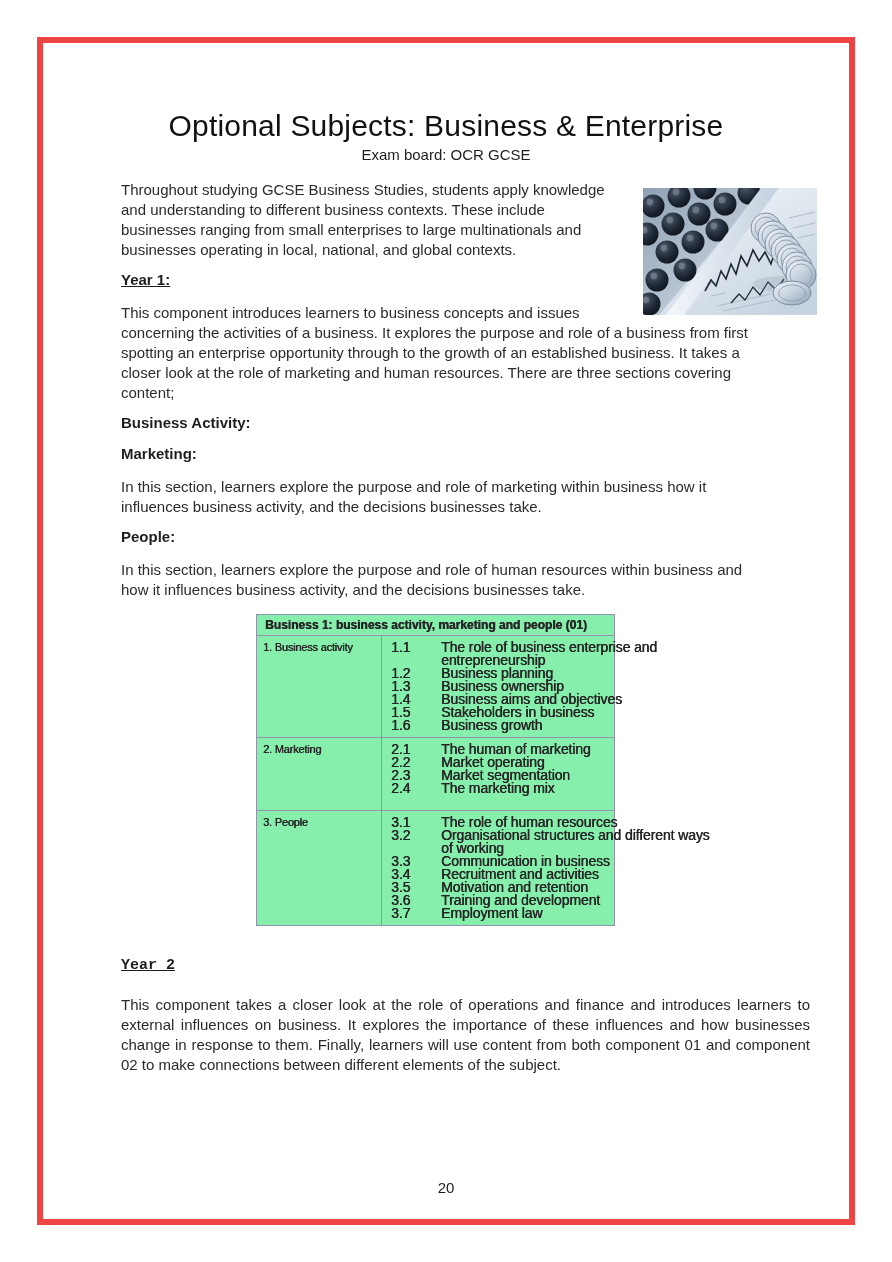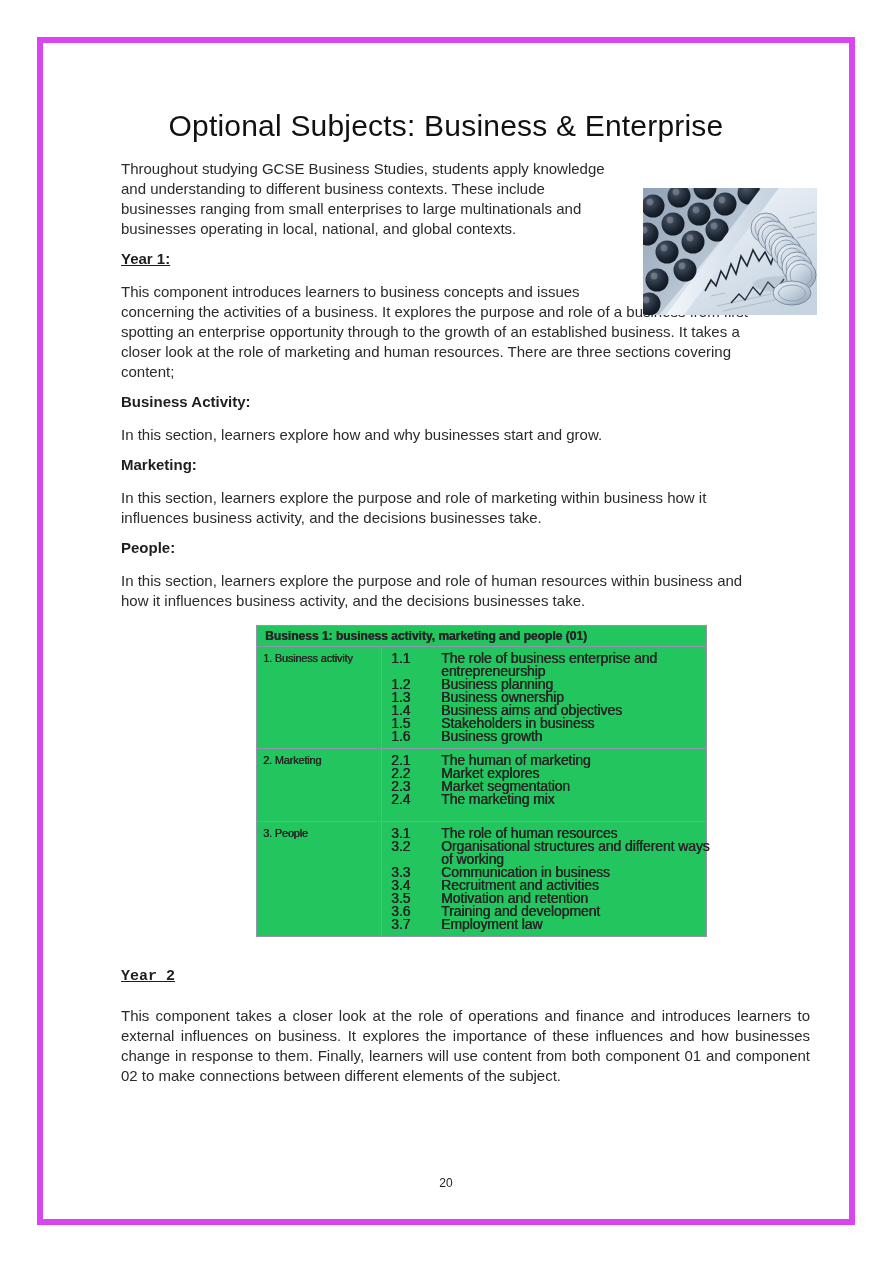--- a/index.html
+++ b/index.html
@@ -3,21 +3,21 @@
 <meta charset="utf-8">
 <style>
   html,body{margin:0;padding:0;}
   body{
     width:892px;height:1262px;position:relative;background:#ffffff;
     font-family:"Liberation Sans", sans-serif;color:#242424;
     -webkit-font-smoothing:antialiased;
   }
   .frame{
     position:absolute;left:37px;top:37px;width:806px;height:1176px;
-    border:6px solid #d946ef;background:#ffffff;
+    border:6px solid #ef4444;background:#ffffff;
   }
   .inner{position:relative;width:100%;height:100%;overflow:hidden;}
 
   .page-title{
     margin:66px 0 0;font-size:30px;line-height:34px;font-weight:400;
     text-align:center;color:#111111;letter-spacing:0.2px;
   }
   .subtitle{text-align:center;font-size:15px;line-height:18px;margin-top:3px;color:#1e1e1e;}
 
   .body-col{padding:16px 39px 0 78px;}
@@ -26,22 +26,22 @@
   }
   .body-col h3{
     margin:12px 0 16px;font-size:15px;line-height:15px;font-weight:700;color:#1e1e1e;
   }
   h3.u{text-decoration:underline;}
   h3.year2{margin:32px 0 22px;font-family:Liberation Mono, monospace;}
   p.just{text-align:justify;white-space:normal;}
 
   
   table.syllabus{
-    border-collapse:collapse;table-layout:fixed;width:451px;margin:14px 0 0 135px;
-    background:#22c55e;text-shadow:0.45px 0 0 currentColor; 
+    border-collapse:collapse;table-layout:fixed;width:359px;margin:14px 0 0 135px;
+    background:#86efac;text-shadow:0.45px 0 0 currentColor; 
     color:#2f2f2f;
   }
   table.syllabus th, table.syllabus td{border:1px solid #9494b2;vertical-align:top;box-sizing:border-box;}
   table.syllabus th{
     font-size:12px;line-height:13px;text-align:left;padding:4px 8px 3px;height:21px;
     white-space:nowrap;overflow:hidden;color:#262626;
   }
   col.c-sec{width:125px;}
   td.sec-cell{
     font-size:11px;line-height:13px;padding:5px 3px 5px 6px;
@@ -49,47 +49,47 @@
   }
   td.items-cell{padding:5px 4px 5px 9px;}
   .item{display:flex;font-size:14px;line-height:13px;letter-spacing:-0.1px;color:#262626;gap:16px;}
   .item .num{flex:0 0 34px;}
   .item .txt{white-space:pre;}
   tr.r0{height:100px;} tr.r1{height:73px;} tr.r2{height:110px;}
 
   .photo{position:absolute;left:600px;top:145px;width:174px;height:127px;display:block;}
 
   .footer{
-    position:absolute;left:0;right:0;bottom:29px;text-align:center;
-    font-size:12px;color:#1e1e1e;
+    position:absolute;left:0;right:0;bottom:23px;text-align:center;
+    font-size:15px;color:#1e1e1e;
   }
 </style>
 </head>
 <body>
 
 <div class="frame">
   <div class="inner">
 
     <h1 class="page-title">Optional Subjects: Business &amp; Enterprise</h1>
+    <div class="subtitle">Exam board: OCR GCSE</div>
 
     <div class="body-col">
       <p>Throughout studying GCSE Business Studies, students apply knowledge
 and understanding to different business contexts. These include
 businesses ranging from small enterprises to large multinationals and
 businesses operating in local, national, and global contexts.</p>
 
       <h3 class="u">Year 1:</h3>
       <p>This component introduces learners to business concepts and issues
 concerning the activities of a business. It explores the purpose and role of a business from first
 spotting an enterprise opportunity through to the growth of an established business. It takes a
 closer look at the role of marketing and human resources. There are three sections covering
 content;</p>
 
       <h3>Business Activity:</h3>
-      <p>In this section, learners explore how and why businesses start and grow.</p>
 
       <h3>Marketing:</h3>
       <p>In this section, learners explore the purpose and role of marketing within business how it
 influences business activity, and the decisions businesses take.</p>
 
       <h3>People:</h3>
       <p>In this section, learners explore the purpose and role of human resources within business and
 how it influences business activity, and the decisions businesses take.</p>
 
       <table class="syllabus">
@@ -135,21 +135,21 @@
             </tr>
             <tr class="r1">
               <td class="sec-cell">2. Marketing</td>
               <td class="items-cell">
                 <div class="item">
                   <span class="num">2.1</span>
                   <span class="txt">The human of marketing</span>
                 </div>
                 <div class="item">
                   <span class="num">2.2</span>
-                  <span class="txt">Market explores</span>
+                  <span class="txt">Market operating</span>
                 </div>
                 <div class="item">
                   <span class="num">2.3</span>
                   <span class="txt">Market segmentation</span>
                 </div>
                 <div class="item">
                   <span class="num">2.4</span>
                   <span class="txt">The marketing mix</span>
                 </div>
               </td>

